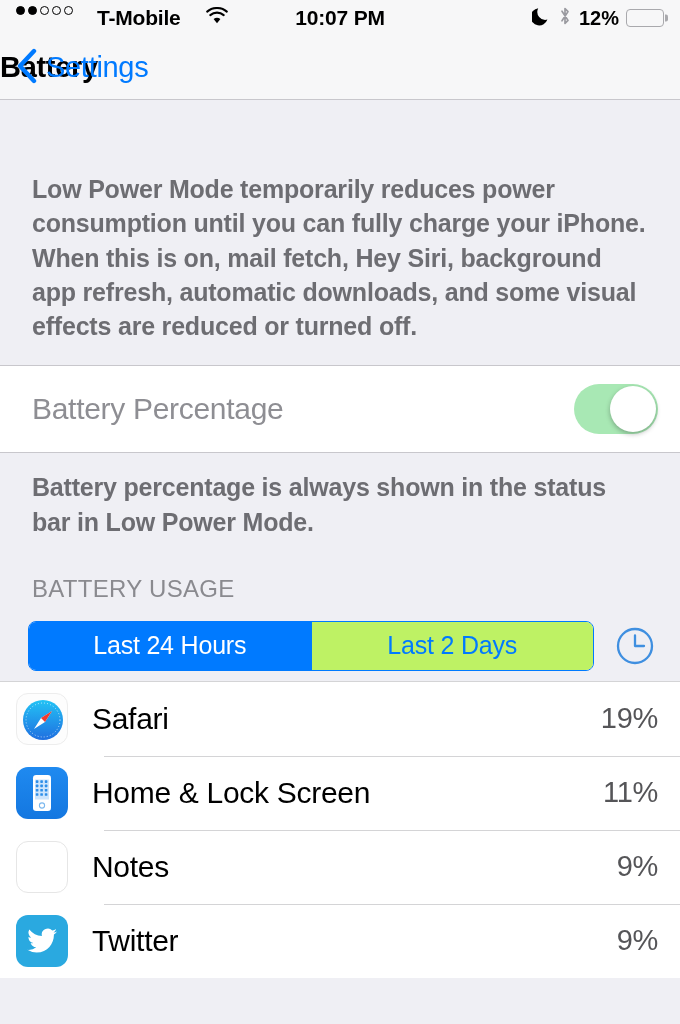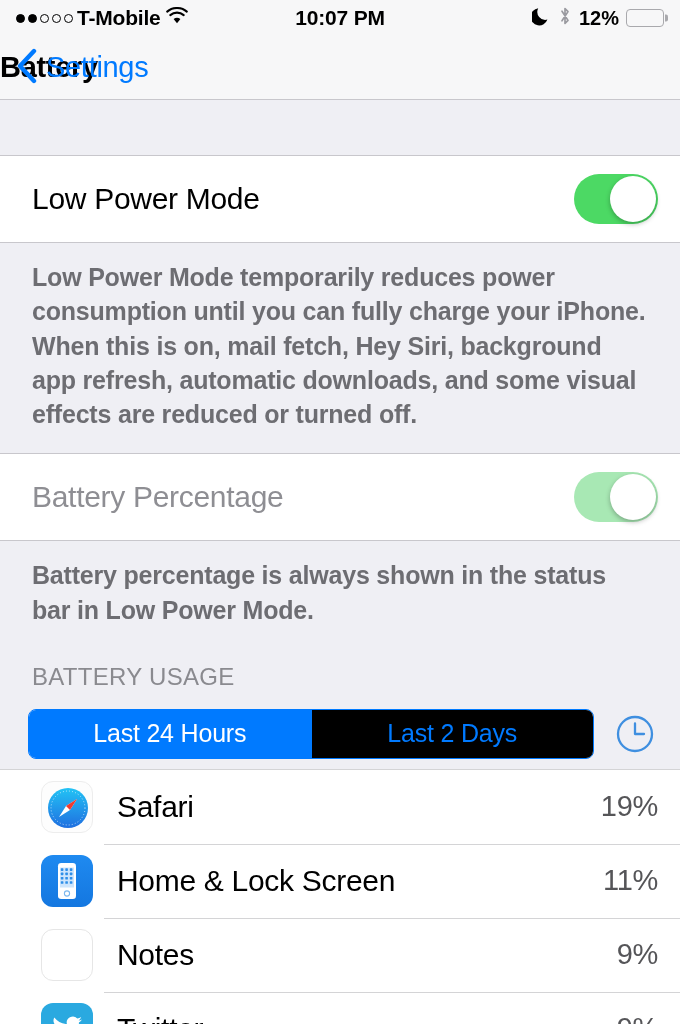--- a/index.html
+++ b/index.html
@@ -32,22 +32,22 @@
     display: flex;
     align-items: center;
     padding: 0 16px;
     font-size: 21px;
     font-weight: 600;
     color: #000;
     flex: 0 0 auto;
   }
   .status-left {
     display: flex;
-    align-items: center;
-    gap: 4px;
+    align-items: flex-start;
+    gap: 24px;
     flex: 1 1 0;
     min-width: 0;
   }
   .signal-dots { display: flex; align-items: center; gap: 3px; }
   .dot {
     width: 9px; height: 9px;
     border-radius: 50%;
     border: 1.4px solid #000;
   }
   .dot.filled { background: #000; }
@@ -209,21 +209,21 @@
     border-radius: 8px;
     overflow: hidden;
   }
   .segment {
     flex: 1;
     display: flex;
     align-items: center;
     justify-content: center;
     font-size: 25px;
     color: #007aff;
-    background: #000000;
+    background: #bef264;
     cursor: pointer;
     letter-spacing: -0.2px;
   }
   .segment.active {
     background: #007aff;
     color: #fff;
   }
   .segment + .segment { border-left: 1.6px solid #007aff; }
 
   .clock-button {
@@ -238,21 +238,21 @@
   
   .usage-list {
     background: #fff;
     border-top: 1px solid #d4d4d6;
   }
   .usage-row {
     display: flex;
     align-items: center;
     height: 74px;
     padding-right: 22px;
-    padding-left: 41px;
+    padding-left: 16px;
     background: #fff;
     position: relative;
   }
   .usage-row + .usage-row::before {
     content: "";
     position: absolute;
     top: 0; left: 104px; right: 0;
     height: 1px;
     background: #d4d4d6;
   }
@@ -340,28 +340,20 @@
       </span>
       <span class="back-label">Settings</span>
     </div>
     <div class="nav-title">Battery</div>
   </div>
 
   <div class="content">
 
     <div class="gap-top"></div>
 
-    <div class="cell-group">
-      <div class="cell">
-        <span class="cell-label">Low Power Mode</span>
-        <span class="toggle">
-          <span class="knob"></span>
-        </span>
-      </div>
-    </div>
 
     <div class="footer-text">Low Power Mode temporarily reduces power consumption until you can fully charge your iPhone. When this is on, mail fetch, Hey Siri, background app refresh, automatic downloads, and some visual effects are reduced or turned off.</div>
 
     <div class="cell-group">
       <div class="cell">
         <span class="cell-label disabled">Battery Percentage</span>
         <span class="toggle dim">
           <span class="knob"></span>
         </span>
       </div>

